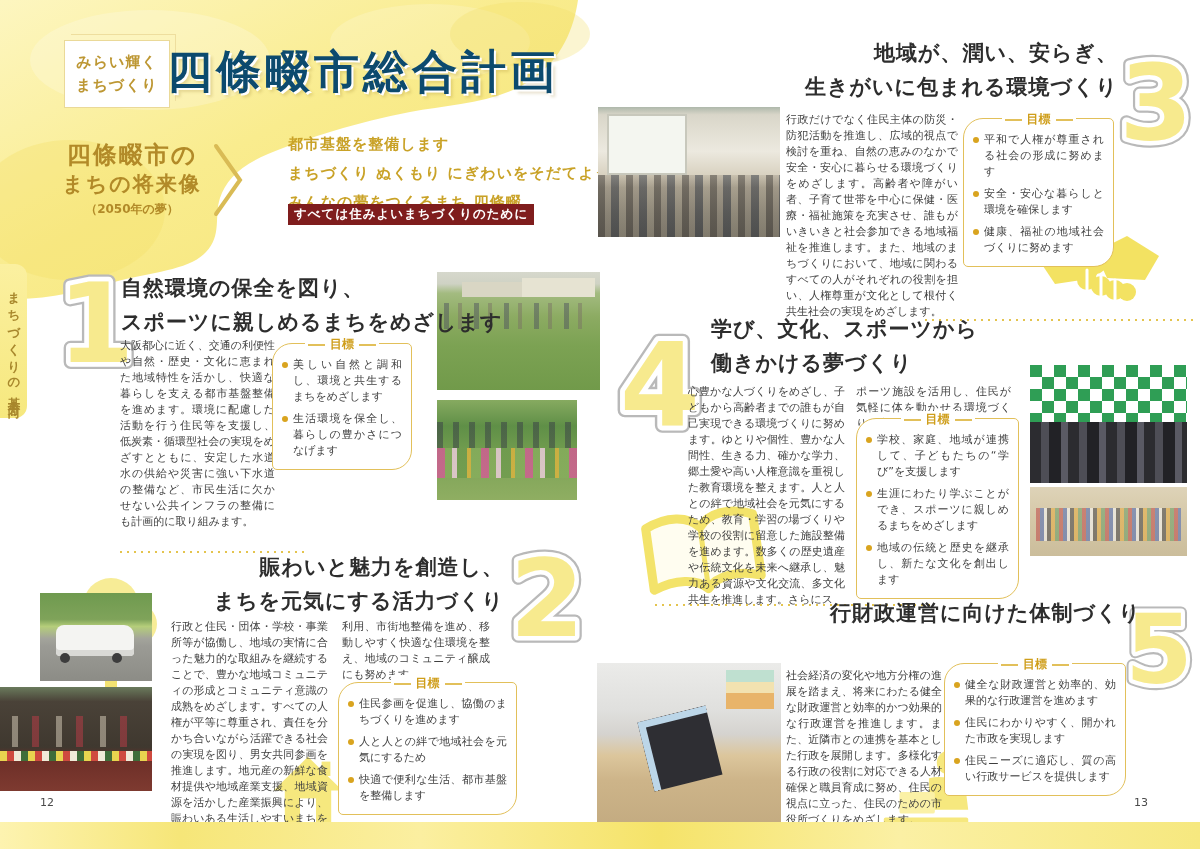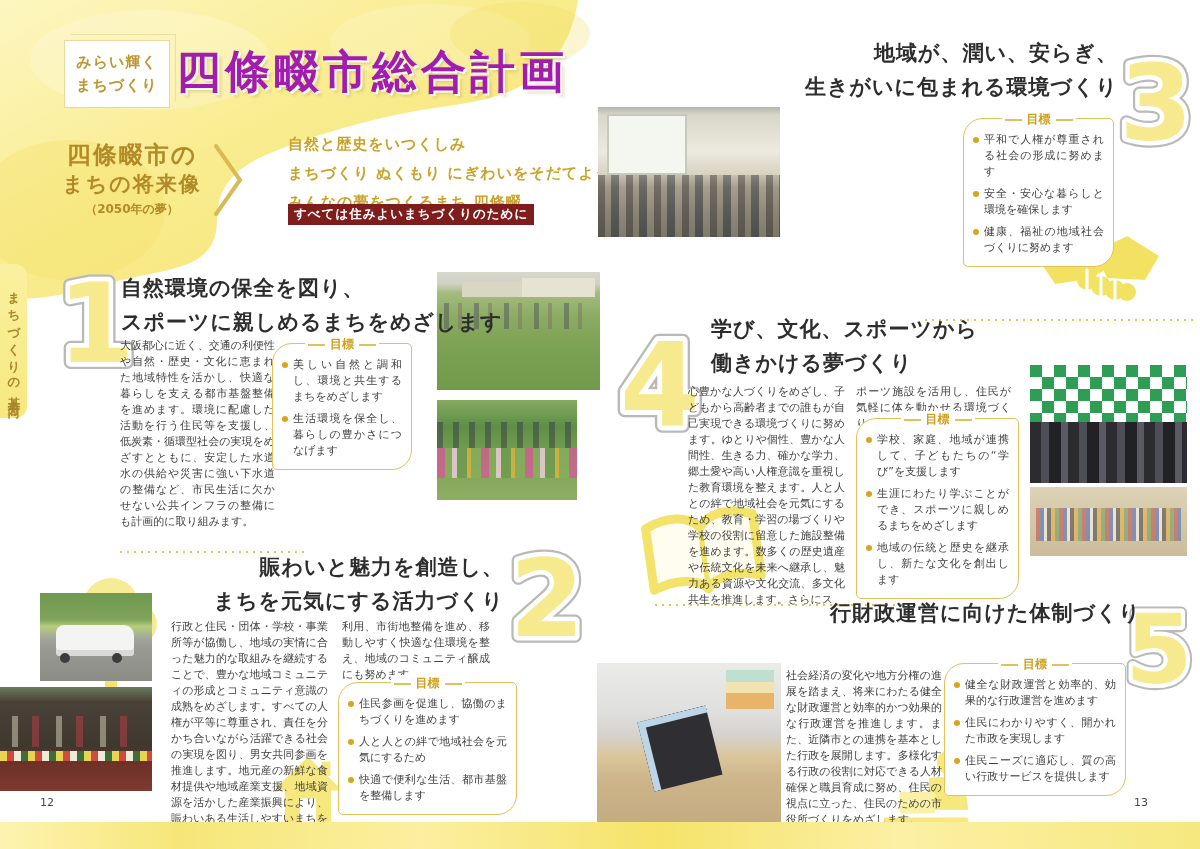--- a/index.html
+++ b/index.html
@@ -7,21 +7,21 @@
         font-family:"DejaVu Sans","Liberation Sans",sans-serif;color:#3c3c3c;}
   .abs{position:absolute;}
 
   
   .wash-svg{left:0;top:0;}
   .badge{left:64px;top:40px;width:104px;height:66px;background:#fff;border:1px solid #ead998;
          display:flex;flex-direction:column;justify-content:center;align-items:center;}
   .badge::after{content:'';position:absolute;left:6px;top:-7px;width:100%;height:100%;
          border-top:1px solid #eede9e;border-right:1px solid #eede9e;pointer-events:none;}
   .badge span{display:block;font-size:15px;font-weight:bold;color:#bd9733;line-height:23px;letter-spacing:1px;}
-  .main-title{left:176px;top:42px;font-size:45px;font-weight:bold;color:#a21caf;letter-spacing:4px;
+  .main-title{left:167px;top:42px;font-size:45px;font-weight:bold;color:#0c4a6e;letter-spacing:4px;
          white-space:nowrap;text-shadow:2px 2px 0 #ffffff,4px 4px 3px rgba(150,120,30,.22);}
   .vision{left:46px;top:142px;width:172px;text-align:center;color:#b28a28;font-weight:bold;}
   .vision .v1{display:block;font-size:24px;line-height:27px;letter-spacing:2px;}
   .vision .v2{display:block;font-size:21px;line-height:30px;letter-spacing:2px;}
   .vision .v3{display:block;font-size:12px;line-height:20px;}
   .chevron{left:213px;top:143px;}
   .slogan{left:288px;top:130px;font-weight:bold;color:#c9a227;font-size:15px;line-height:29px;
           letter-spacing:1px;white-space:nowrap;}
   .slogan span{display:block;}
   .slogan-hl{left:288px;top:204px;background:#7f1d1d;color:#fff;font-size:12.5px;font-weight:bold;
@@ -184,21 +184,21 @@
     <span class="v1">四條畷市の</span>
     <span class="v2">まちの将来像</span>
     <span class="v3">（2050年の夢）</span>
   </div>
 
   <svg class="abs chevron" width="32" height="74" viewBox="0 0 32 74">
     <polyline points="3,3 27,37 3,71" fill="none" stroke="#d9bb55" stroke-width="4" stroke-linecap="round"></polyline>
   </svg>
 
   <div class="abs slogan">
-    <span>自然と歴史をいつくしみ</span>
+    <span>都市基盤を整備します</span>
     <span>まちづくり ぬくもり にぎわいをそだてよう</span>
     <span>みんなの夢をつくるまち 四條畷</span>
   </div>
   <div class="abs slogan-hl">すべては住みよいまちづくりのために</div>
 
   <div class="abs side-tab">
     <span>まちづくりの基本方向</span>
   </div>
 
   <div class="ph ph-gym"></div>
@@ -255,20 +255,21 @@
 
   <svg class="abs bignum" style="left:1116px;top:42px" width="80" height="120" viewBox="0 0 90 130">
     <text class="bn-a" x="45" y="108">3</text>
     <text class="bn-b" x="45" y="108">3</text>
     <text class="bn-c" x="45" y="108">3</text>
   </svg>
   <div class="abs sec-title ta-r" style="left:788px;top:36px;width:330px">
     <span>地域が、潤い、安らぎ、</span>
     <span>生きがいに包まれる環境づくり</span>
   </div>
+  <div class="abs body-col" style="left:786px;top:112px;width:172px">行政だけでなく住民主体の防災・防犯活動を推進し、広域的視点で検討を重ね、自然の恵みのなかで安全・安心に暮らせる環境づくりをめざします。高齢者や障がい者、子育て世帯を中心に保健・医療・福祉施策を充実させ、誰もがいきいきと社会参加できる地域福祉を推進します。また、地域のまちづくりにおいて、地域に関わるすべての人がそれぞれの役割を担い、人権尊重が文化として根付く共生社会の実現をめざします。</div>
   <div class="goalbox" style="left:963px;top:118px;width:151px;min-height:112px">
     <div class="goal-head">
       <span>目標</span>
     </div>
     <ul>
       <li><span>平和で人権が尊重される社会の形成に努めます</span></li>
       <li><span>安全・安心な暮らしと環境を確保します</span></li>
       <li><span>健康、福祉の地域社会づくりに努めます</span></li>
     </ul>
   </div>

